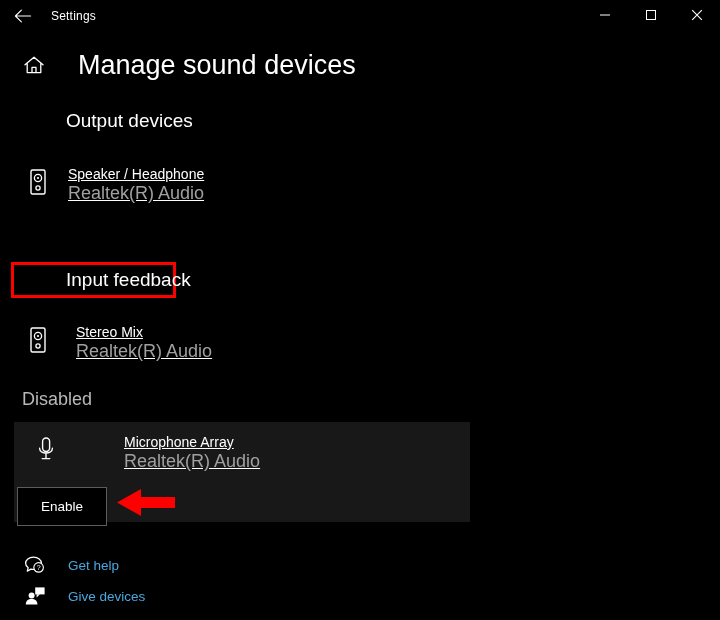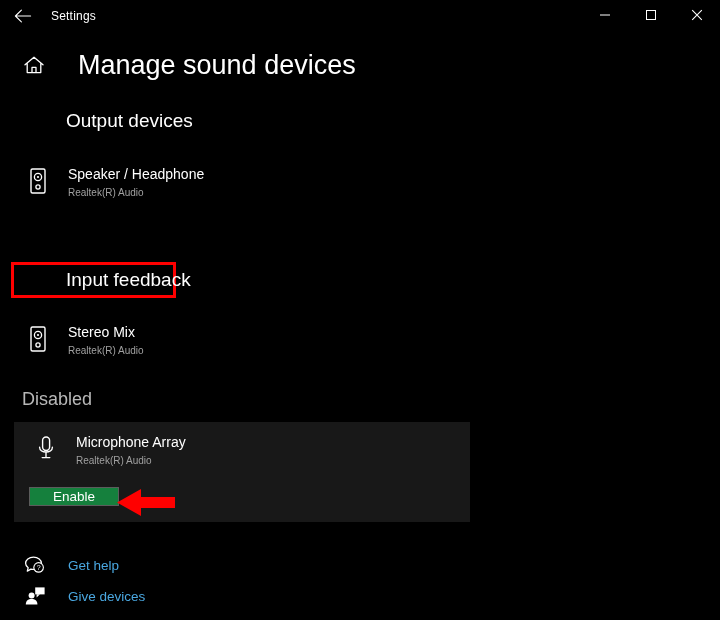--- a/index.html
+++ b/index.html
@@ -90,69 +90,71 @@
     width: 165px; height: 36px;
     border: 3px solid #ff0000;
     background: transparent;
   }
   #input-heading { top: 269px; }
 
   
   .device-row {
     position: absolute;
     display: flex;
-    align-items: center;
+    align-items: flex-end;
+    text-decoration: underline;
   }
   .device-icon {
     width: 32px; height: 36px;
     display: flex; align-items: flex-start; justify-content: center;
     flex: 0 0 32px;
     padding-top: 2px;
   }
   .device-text { margin-left: 14px; }
   .device-name {
     font-size: 14px;
     color: #ffffff;
     line-height: 20px;
     white-space: nowrap;
   }
   .device-sub {
-    font-size: 10px;
+    font-size: 18px;
     color: #a0a0a0;
     line-height: 18px;
     white-space: nowrap;
   }
 
   #row-speaker { left: 22px; top: 164px; }
-  #row-stereomix { left: 22px; top: 322px; }
+  #row-stereomix { left: 22px; top: 322px; gap: 8px; }
 
   .group-label {
     position: absolute;
     left: 22px; top: 389px;
     font-size: 18px;
     color: #b8b8b8;
     white-space: nowrap;
   }
 
   
   .device-card {
     position: absolute;
     left: 14px; top: 422px;
     width: 456px; height: 100px;
     background: #181818;
   }
   #row-microphone {
     left: 16px; top: 10px;
     position: absolute;
+    gap: 48px;
   }
   .enable-btn {
     position: absolute;
-    left: 15px; top: 65px;
-    width: 90px; height: 19px;
-    background: #15803d;
+    left: 3px; top: 65px;
+    width: 90px; height: 39px;
+    background: #000000;
     border: 1px solid #5c5c5c;
     color: #ffffff;
     font-family: "Liberation Sans", sans-serif;
     font-size: 13.5px;
     cursor: pointer;
     display: flex; align-items: center; justify-content: center;
   }
 
   
   .arrow-annotation {

